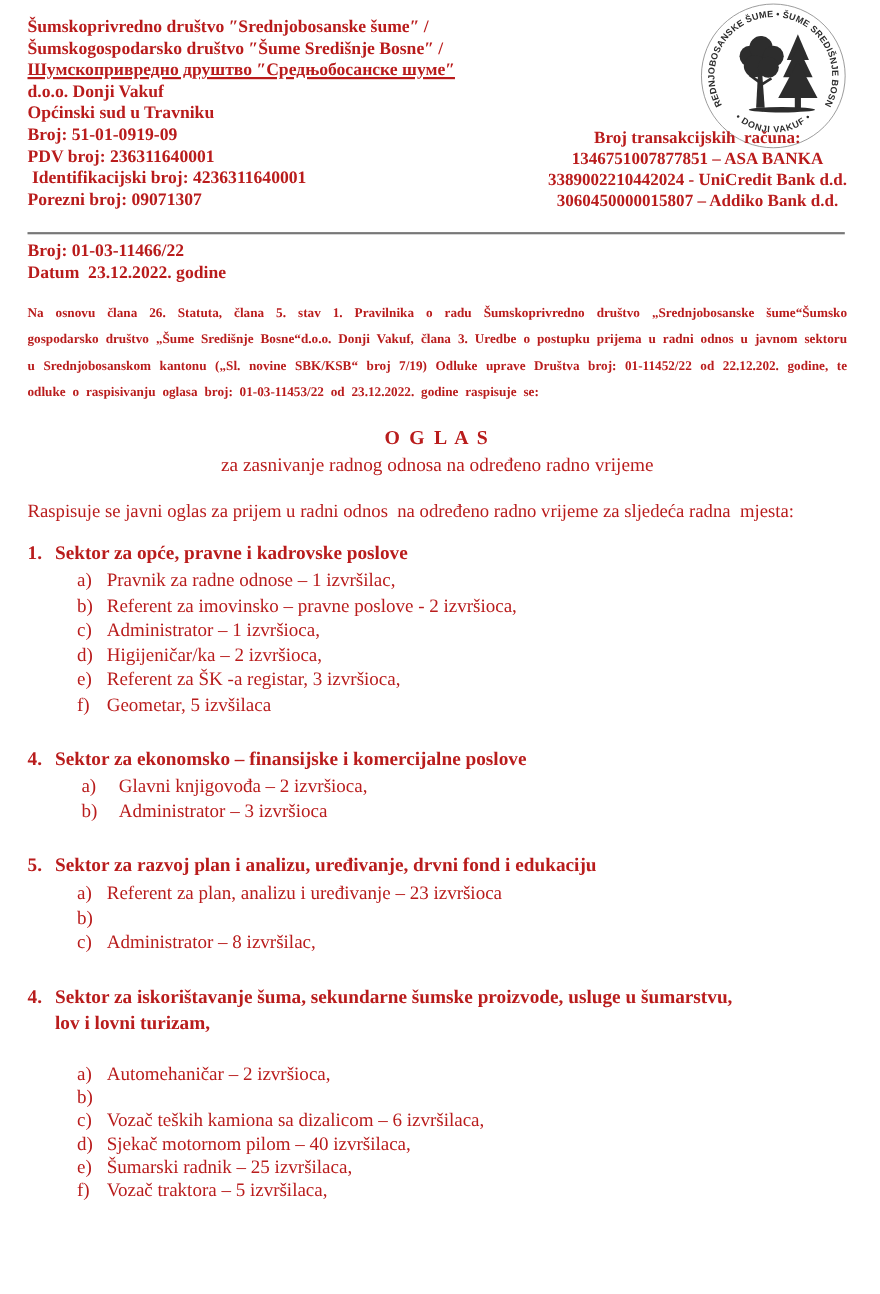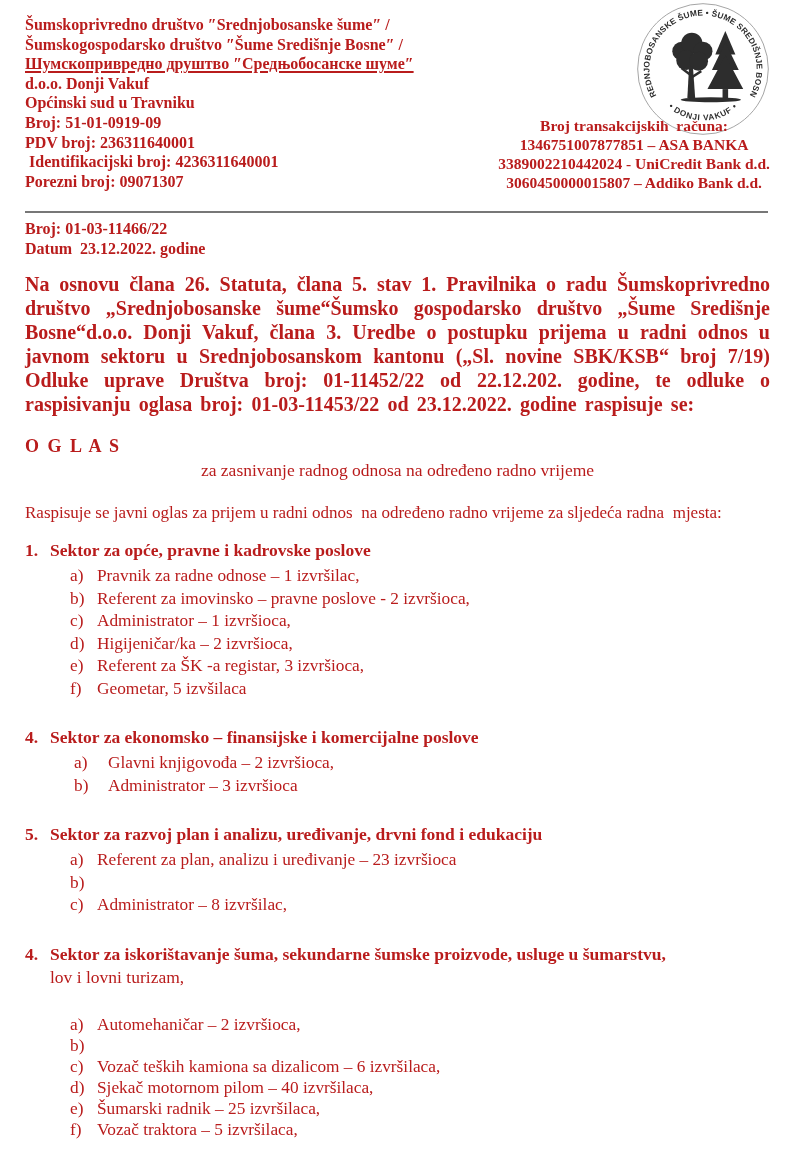--- a/index.html
+++ b/index.html
@@ -20,33 +20,33 @@
   .bank {
     position:absolute; right:30px; top:116px; text-align:center;
     font-weight:bold; font-size:15.5px; line-height:19px;
   }
   .rule { position:absolute; left:25px; right:32px; top:211px; border-top:2px solid #777; }
 
   
   .bodyflow { position:absolute; left:0; top:219px; width:800px; box-sizing:border-box; padding:0 30px 0 25px; }
   .ref { font-weight:bold; font-size:16px; line-height:20px; }
   .intro {
-    margin-top:13px; font-weight:bold; font-size:20px; line-height:24px;
+    margin-top:13px; font-weight:bold; font-size:12px; line-height:24px;
     text-align:justify; word-spacing:3.2px;
   }
-  .oglas-title { margin-top:20px; font-weight:bold; font-size:18px; letter-spacing:2px; }
+  .oglas-title { margin-top:20px; text-align:center; font-weight:bold; font-size:18px; letter-spacing:2px; }
   .oglas-sub { margin-top:3px; text-align:center; font-weight:normal; font-size:17.5px; }
   .announce { margin-top:21px; font-size:17px; line-height:22px; }
   .period { margin-top:17px; font-weight:bold; font-size:18.5px; line-height:24px; }
 
   .sec { margin-top:26px; }
   .sec.first { margin-top:15px; }
   .sec-title { display:flex; font-weight:bold; font-size:17.5px; line-height:23px; }
   .sec-title .num { width:25px; flex:none; }
-  .sec-title-cont { font-weight:normal; font-size:17.5px; line-height:23px; padding-left:25px; }
+  .sec-title-cont { font-weight:bold; font-size:17.5px; line-height:23px; padding-left:25px; }
   .items { margin-top:3px; }
   .items.gap-top { margin-top:25px; }
   .item { display:flex; padding-left:45px; font-size:17.3px; line-height:22.5px; }
   .item .lbl { width:27px; flex:none; }
   .items.wide .item { padding-left:49px; }
   .items.wide .item .lbl { width:34px; }
   .items.tight .item { line-height:21px; }
 </style>
 </head>
 <body>

